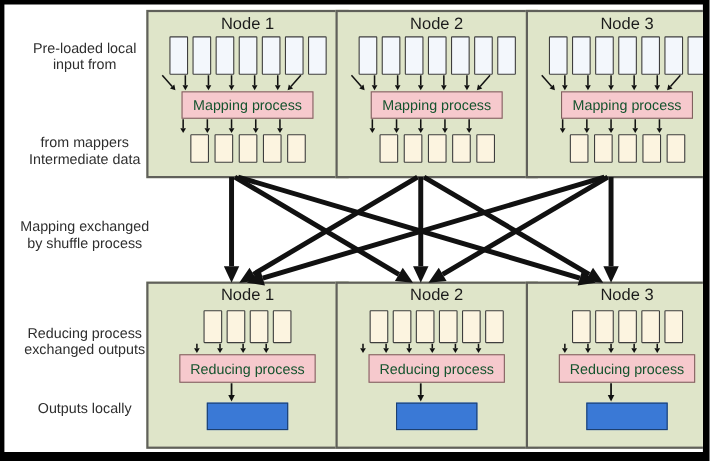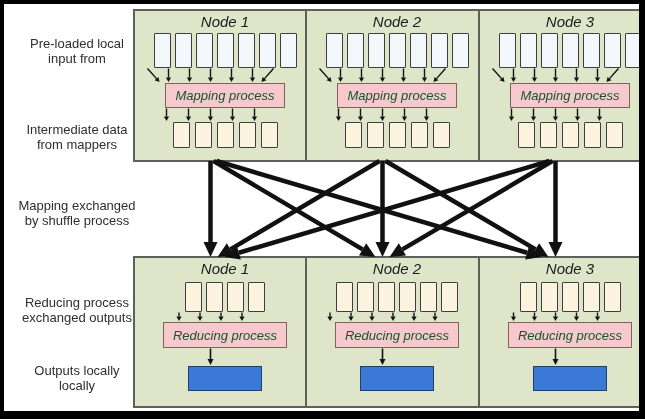--- a/index.html
+++ b/index.html
@@ -23,21 +23,20 @@
     font-size: 13px; line-height: 15px;
     color: var(--text, #2e2e2e);
   }
 
   
   .node {
     position: absolute;
     width: 184px;
     background: var(--node-bg, #dfe5c9);
     border: 2px solid var(--node-border, #60605a);
-    font-style: italic;
   }
   .map-node    { top: 5px;   height: 153px; }
   .reduce-node { top: 252px; height: 152px; }
 
   .node-title {
     position: absolute; top: 1px; left: 0; width: 100%;
     text-align: center;
     font-size: 15px; line-height: 19px;
     color: #1b1b1b;
   }
@@ -87,34 +86,33 @@
 </head>
 <body>
 
 <div class="frame" id="frame">
 
   <div class="llabel" style="top:32px">
     <div>Pre-loaded local</div>
     <div>input from</div>
   </div>
   <div class="llabel" style="top:118px">
+    <div>from mappers</div>
     <div>Intermediate data</div>
-    <div>from mappers</div>
   </div>
   <div class="llabel" style="top:194px">
     <div>Mapping exchanged</div>
     <div>by shuffle process</div>
   </div>
   <div class="llabel" style="top:291px">
     <div>Reducing process</div>
     <div>exchanged outputs</div>
   </div>
   <div class="llabel" style="top:359px">
     <div>Outputs locally</div>
-    <div>locally</div>
   </div>
 
   <div class="node map-node" style="left:129px">
     <div class="node-title">Node 1</div>
     <div class="box-row input-row">
         <span class="sbox inbox"></span>
         <span class="sbox inbox"></span>
         <span class="sbox inbox"></span>
         <span class="sbox inbox"></span>
         <span class="sbox inbox"></span>

